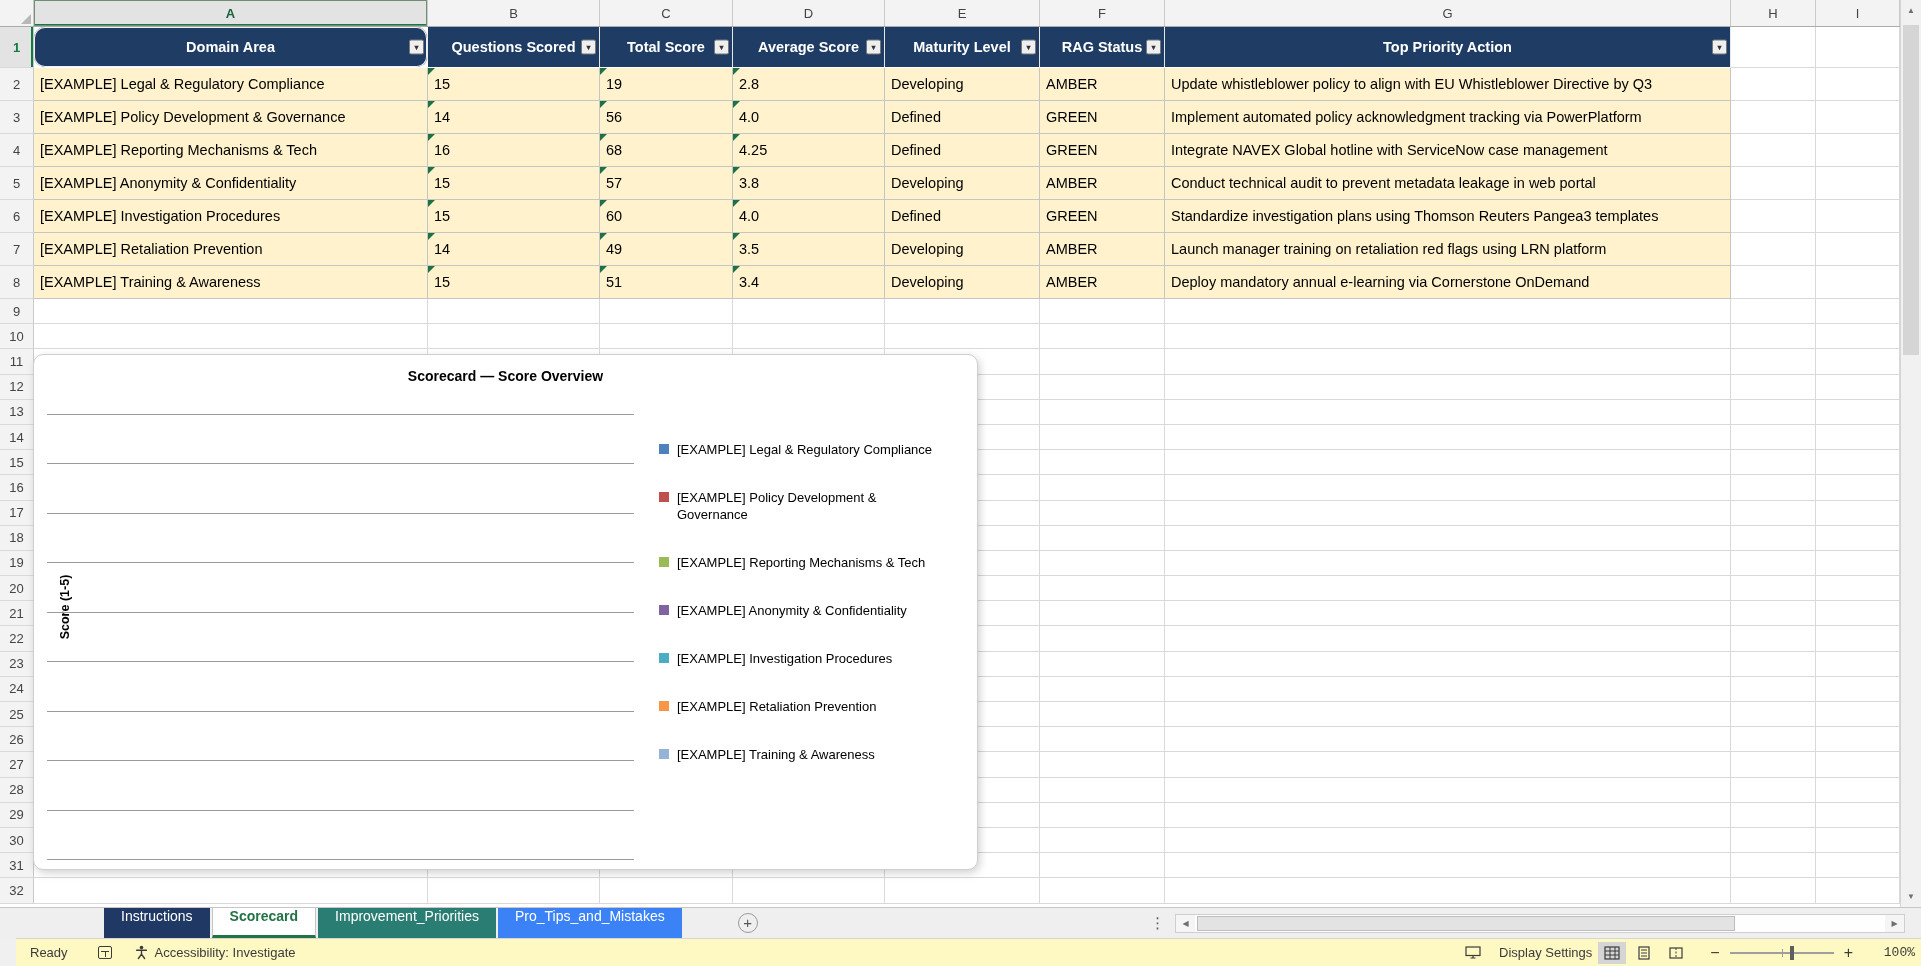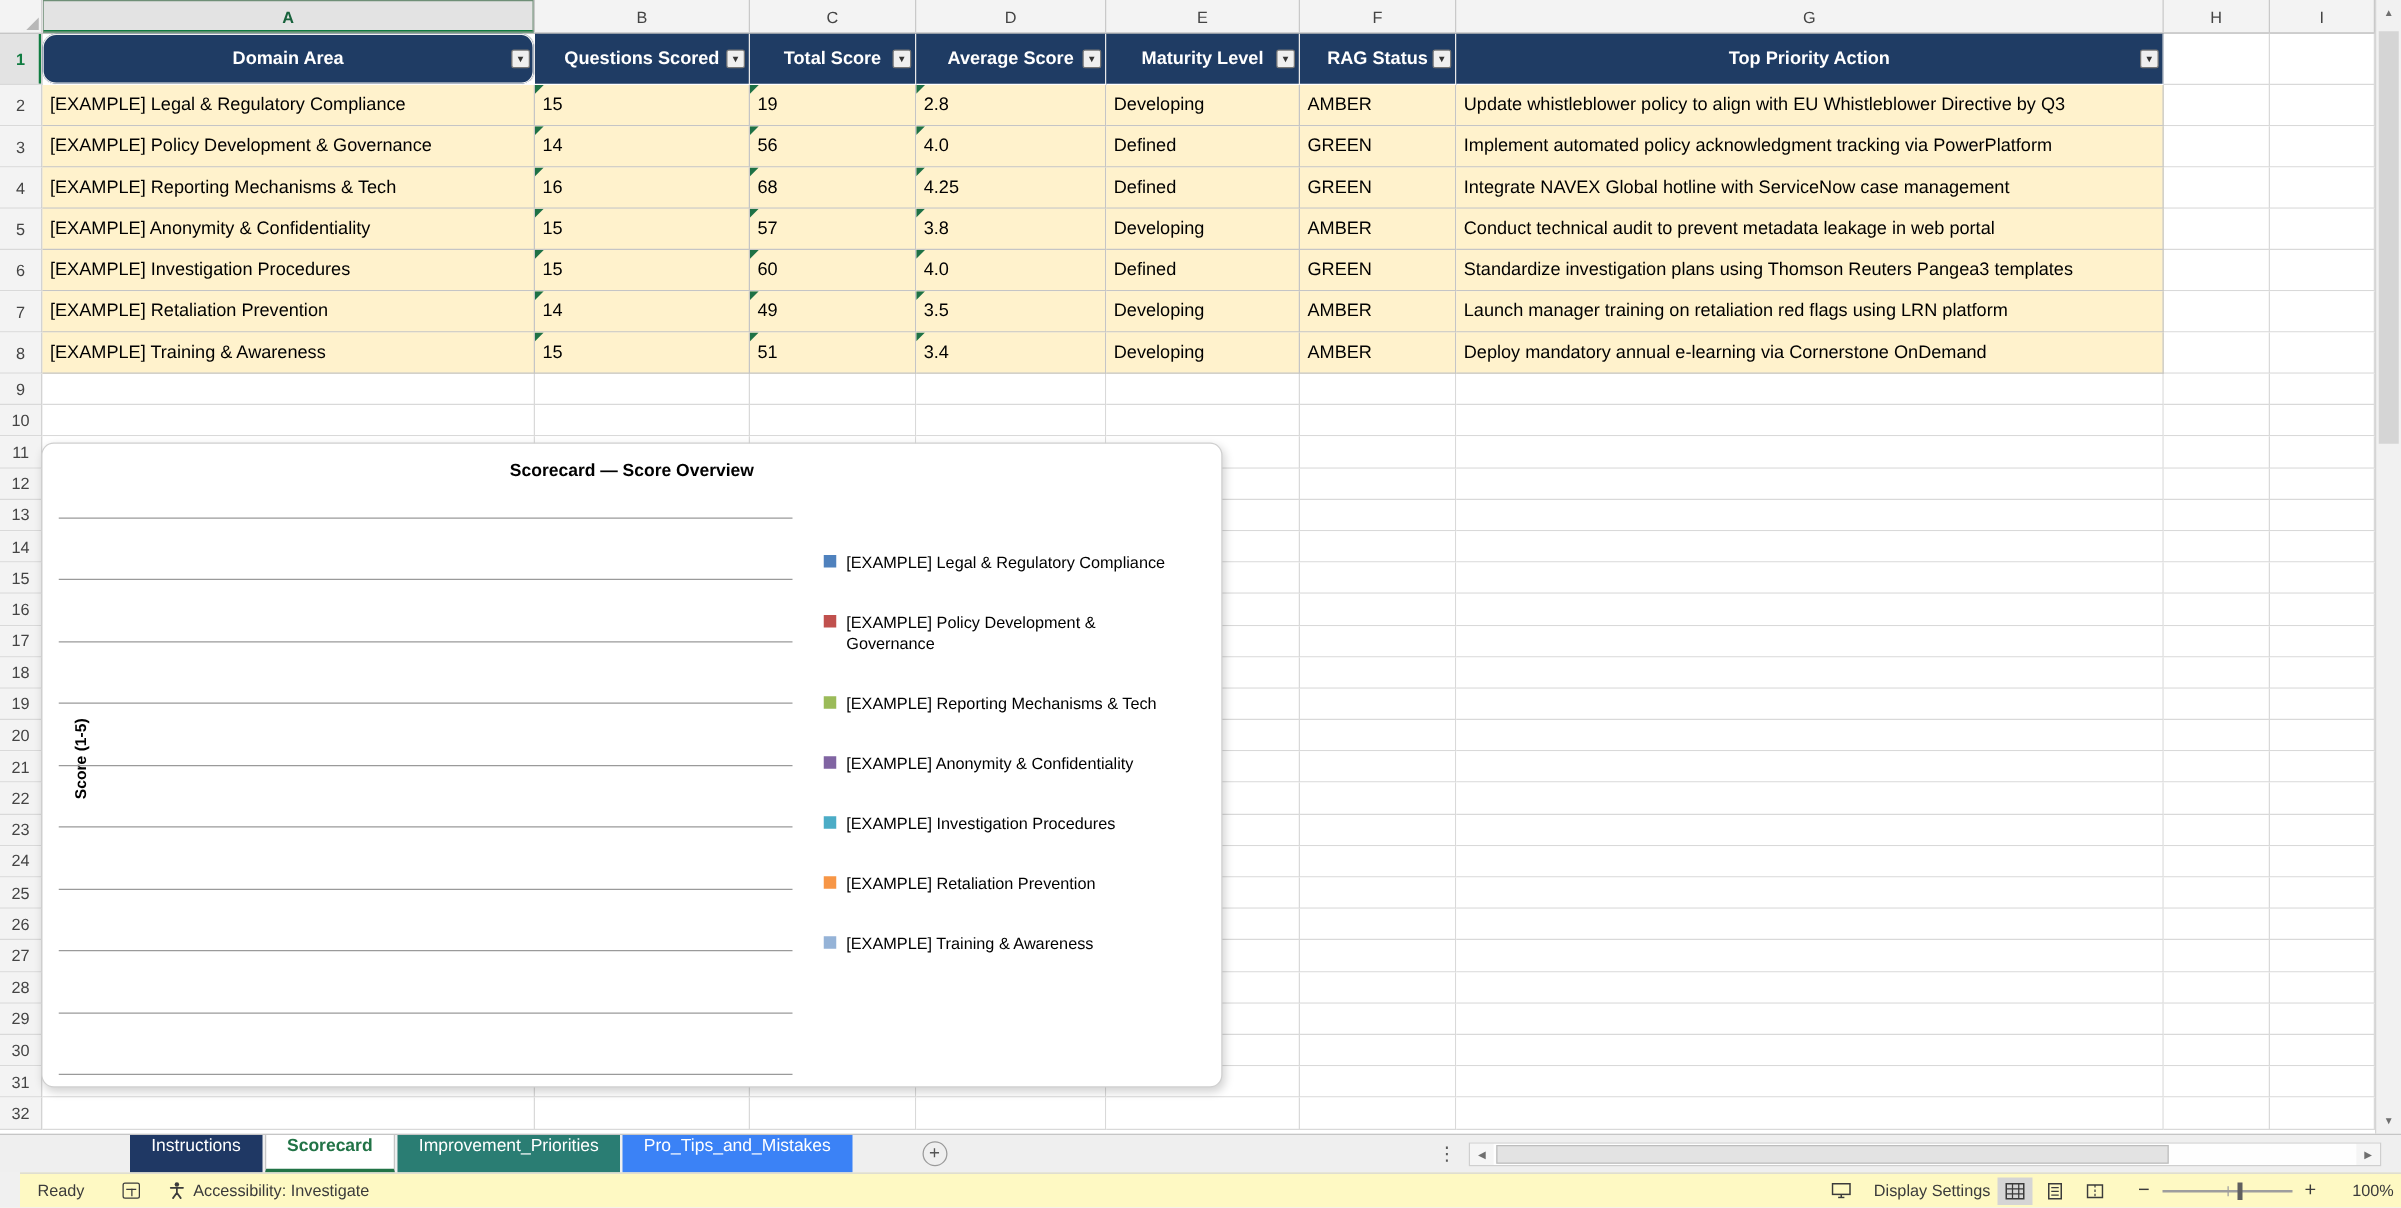--- a/index.html
+++ b/index.html
@@ -650,16 +650,16 @@
           </span>
       </span>
       <span class="zoom-group">
         <span class="zoom-glyph">−</span>
         <span class="zoom-track">
             <span class="zoom-tick"></span>
             <span class="zoom-thumb"></span>
           </span>
         <span class="zoom-glyph">+</span>
       </span>
-      <span class="zoom-pct" style="margin-right:22px;">100%</span>
+      <span class="zoom-pct" style="margin-right:22px;font-family:Liberation Mono, monospace;">100%</span>
     </span>
   </div>
 </div>
 
 </body></html>

